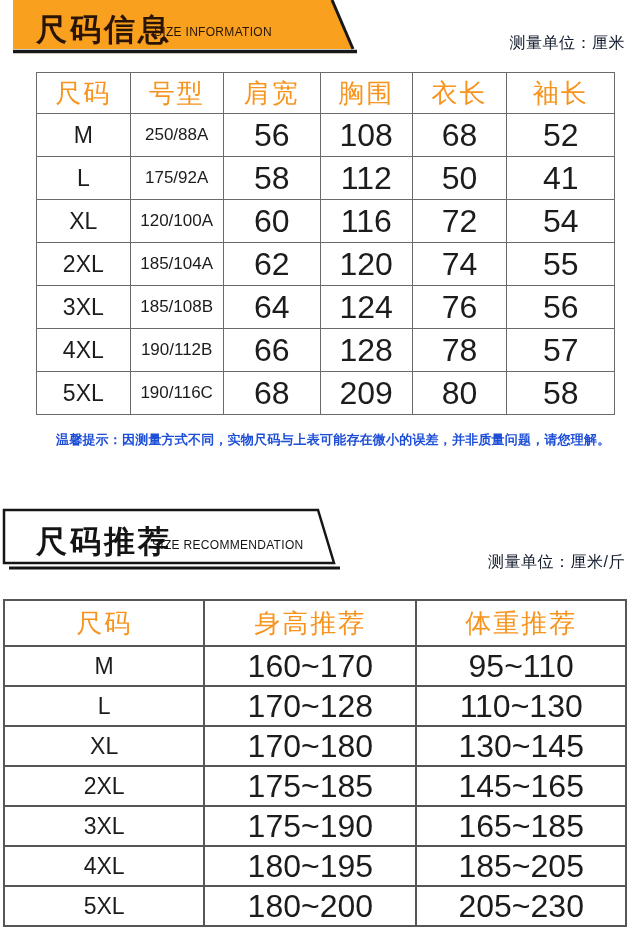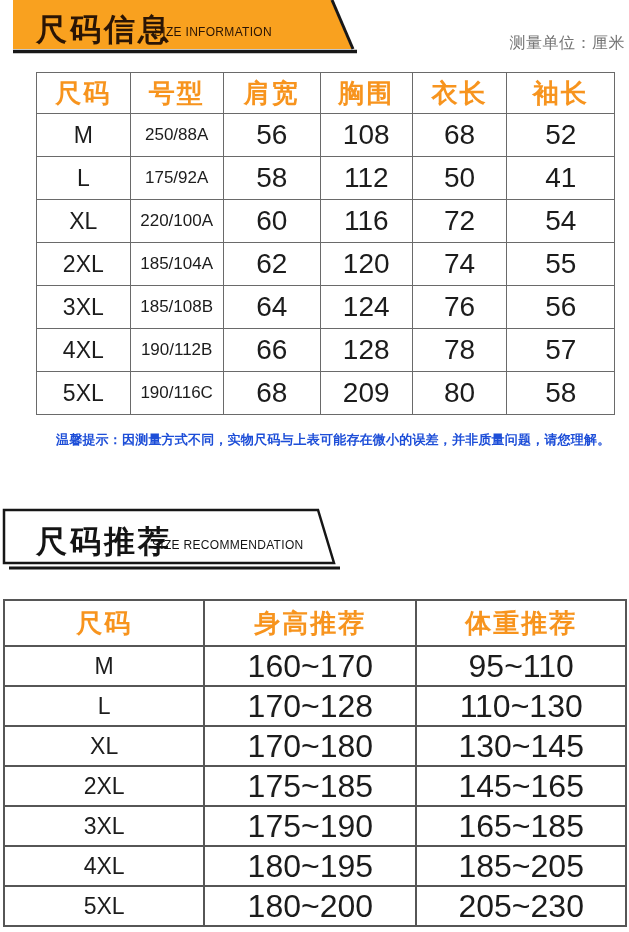--- a/index.html
+++ b/index.html
@@ -39,55 +39,55 @@
   #banner1{top:0;height:56px;padding-left:13px;}
   #banner1 .cn{top:9px;color:var(--banner-text);}
   #banner1 .en{left:154px;top:25px;color:var(--banner-text);}
   #banner2{top:507px;height:66px;}
   #banner2 .cn{top:14px;color:#141414;}
   #banner2 .en{left:152px;top:31px;color:#141414;}
 
   
   .unit{
     position:absolute;right:4px;
-    font-size:16px;color:#737373;letter-spacing:0.5px;
+    font-size:16px;color:#0f172a;letter-spacing:0.5px;
     white-space:nowrap;
   }
   #unit1{top:33px;}
   #unit2{top:552px;}
 
   
   table{
     position:absolute;
     border-collapse:collapse;
     table-layout:fixed;
     background:#fff;
   }
   th,td{
     text-align:center;vertical-align:middle;
     overflow:hidden;white-space:nowrap;
   }
   th{
     color:var(--accent-orange);
-    font-weight:bold;font-size:26px;letter-spacing:2px;
+    font-weight:normal;font-size:26px;letter-spacing:2px;
   }
   td{color:#1c1c1c;}
 
   
   #table1{left:36px;top:72px;width:579px;}
   #table1 th,#table1 td{border:1.5px solid var(--table1-border);}
   #table1 thead tr{height:41px;}
   #table1 tbody tr{height:43px;}
   #table1 col:nth-child(1){width:16.2%;}
   #table1 col:nth-child(2){width:16.1%;}
   #table1 col:nth-child(3){width:16.8%;}
   #table1 col:nth-child(4){width:15.9%;}
   #table1 col:nth-child(5){width:16.4%;}
   #table1 col:nth-child(6){width:18.6%;}
-  #table1 td{font-size:28px;}
+  #table1 td{font-size:32px;}
   #table1 td:nth-child(1){font-size:23px;}
   #table1 td:nth-child(2){font-size:17px;letter-spacing:0;}
 
   
   #table2{left:3px;top:599px;width:624px;}
   #table2 th,#table2 td{border:2px solid var(--table2-border);}
   #table2 thead tr{height:46px;}
   #table2 tbody tr{height:40px;}
   #table2 col:nth-child(1){width:32.2%;}
   #table2 col:nth-child(2){width:34.1%;}
@@ -150,21 +150,21 @@
         <tr>
           <td>L</td>
           <td>175/92A</td>
           <td>58</td>
           <td>112</td>
           <td>50</td>
           <td>41</td>
         </tr>
         <tr>
           <td>XL</td>
-          <td>220/100A</td>
+          <td>120/100A</td>
           <td>60</td>
           <td>116</td>
           <td>72</td>
           <td>54</td>
         </tr>
         <tr>
           <td>2XL</td>
           <td>185/104A</td>
           <td>62</td>
           <td>120</td>
@@ -202,20 +202,21 @@
 
   <div class="banner" id="banner2">
     <svg width="352" height="66" viewBox="0 0 352 66">
       <polygon points="4,3 318,3 334,56 4,56" fill="#ffffff" stroke="#161616" stroke-width="2.5"></polygon>
       <line x1="9" y1="61" x2="340" y2="61" stroke="#161616" stroke-width="3"></line>
     </svg>
     <span class="cn">尺码推荐</span>
     <span class="en">SIZE RECOMMENDATION</span>
   </div>
 
+  <div class="unit" id="unit2">测量单位：厘米/斤</div>
 
   <table id="table2">
     <colgroup>
         <col>
         <col>
         <col>
       </colgroup>
   <thead>
         <tr>
           <th>尺码</th>

